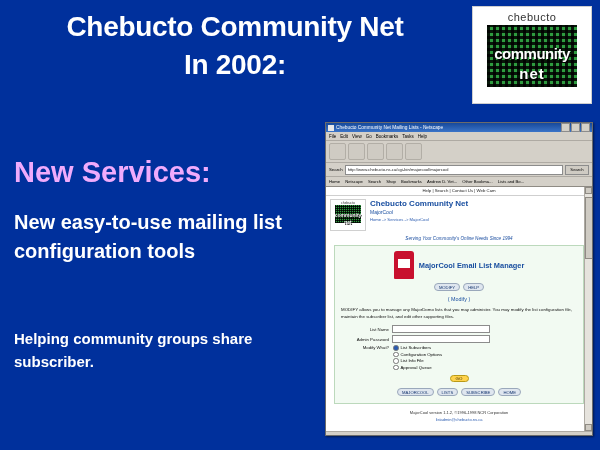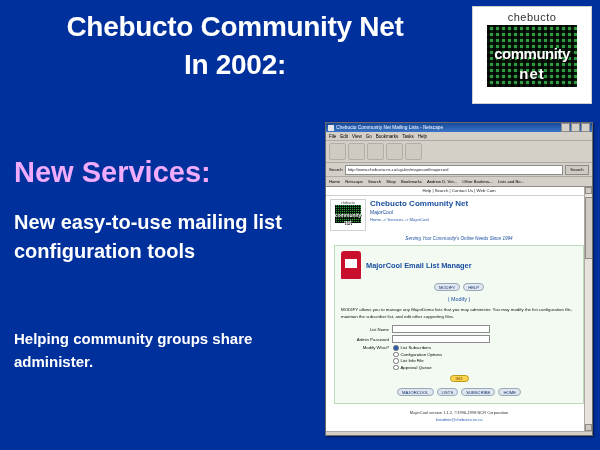--- a/index.html
+++ b/index.html
@@ -288,20 +288,21 @@
   .pg-panel {
     margin: 0 8px;
     border: 1px solid #bcd9bc;
     background: #f2faf2;
     padding: 5px 6px 7px 6px;
   }
   .pg-mailrow {
     display: flex;
     align-items: center;
     gap: 5px;
+    justify-content: center;
   }
   .mailbox {
     width: 20px; height: 28px;
     background: #c8102e;
     border-radius: 3px 3px 1px 1px;
     position: relative;
     flex: 0 0 auto;
   }
   .mailbox:after {
     content: "";
@@ -415,21 +416,21 @@
 
 <div id="logo">
   <div class="logo-top">chebucto</div>
   <div class="logo-grid"></div>
   <div class="logo-word1">community</div>
   <div class="logo-word2">net</div>
 </div>
 
 <div id="headline">New Services:</div>
 <div id="body-1">New easy-to-use mailing list configuration tools</div>
-<div id="body-2">Helping community groups share administer.</div>
+<div id="body-2">Helping community groups share subscriber.</div>
 
 <div id="browser">
 
   <div class="titlebar">
     <span class="t-icon"></span>
     <span class="t-text">Chebucto Community Net Mailing Lists - Netscape</span>
     <span class="t-btns">
       <span></span>
       <span></span>
       <span></span>

